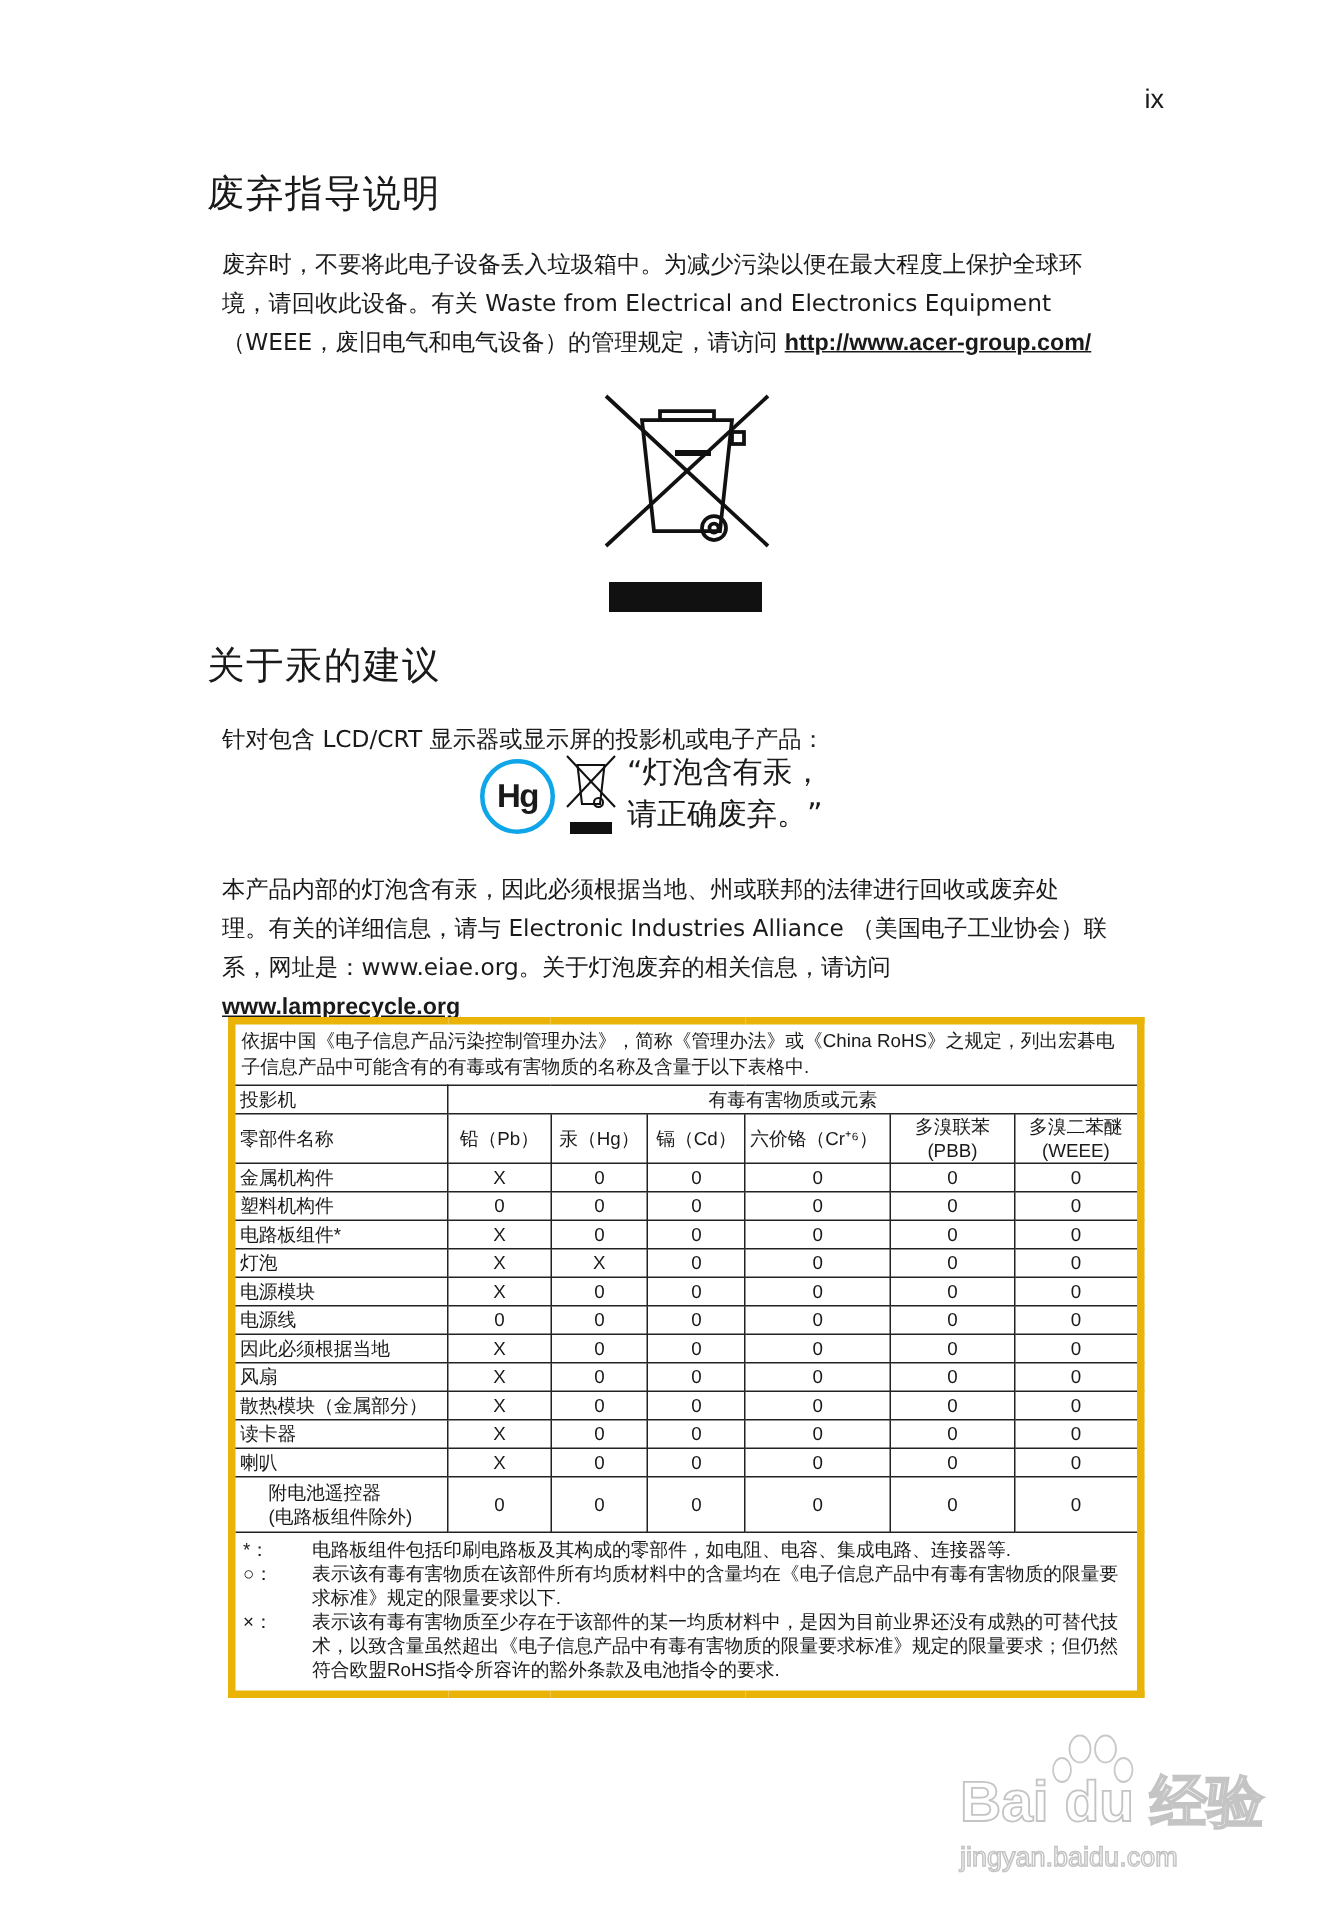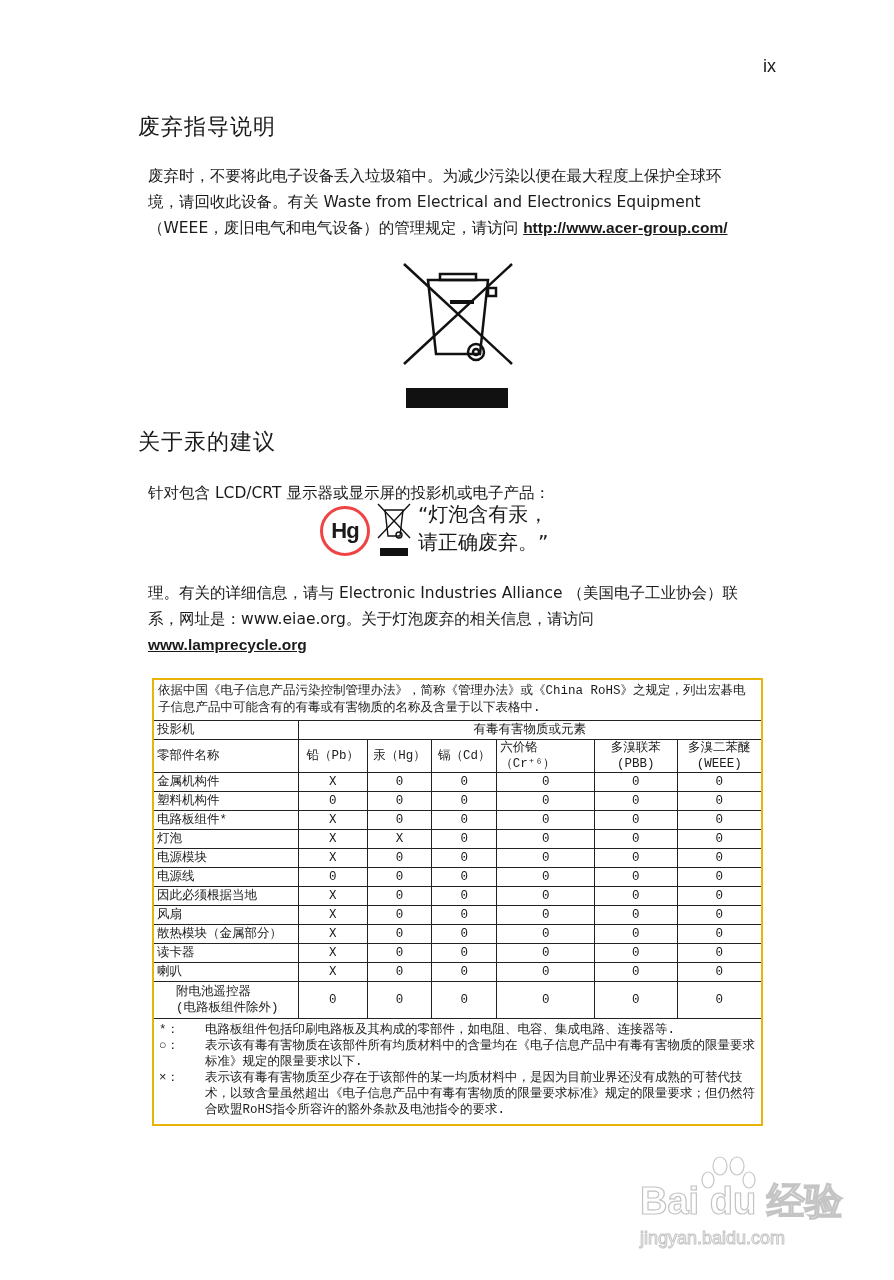--- a/index.html
+++ b/index.html
@@ -1,27 +1,27 @@
 <!DOCTYPE html>
 <html><head>
 <meta charset="utf-8">
 <style>
   html, body { margin:0; padding:0; background:#ffffff; }
   body { width:894px; height:1280px; position:relative; overflow:hidden; font-family:"DejaVu Sans", sans-serif; color:#1a1a1a; }
   .page-num { position:absolute; left:763px; top:56px; font-size:18px; font-family:"Liberation Sans", sans-serif; }
-  .h1 { position:absolute; left:138px; font-size:22px; letter-spacing:1px; font-weight:normal; margin:0; }
+  .h1 { position:absolute; left:138px; font-size:25px; letter-spacing:1px; font-weight:normal; margin:0; }
   .para { position:absolute; left:138px; width:640px; font-size:15.5px; line-height:26px; margin:10px; }
   .para .line { display:block; white-space:nowrap; }
   a.link { color:#1a1a1a; font-weight:bold; text-decoration:underline; font-family:"Liberation Sans", sans-serif; }
   .weee-icon { position:absolute; left:400px; top:260px; width:120px; height:152px; }
   .hg-block { position:absolute; left:320px; top:500px; width:300px; height:62px; }
-  .hg-circle { position:absolute; left:0; top:6px; width:44px; height:44px; border:3px solid #ef4444; border-radius:50%; text-align:center; line-height:44px; font-family:"Liberation Sans", sans-serif; font-size:22px; font-weight:bold; letter-spacing:-1px; }
+  .hg-circle { position:absolute; left:0; top:6px; width:44px; height:44px; border:3px solid #0ea5e9; border-radius:50%; text-align:center; line-height:44px; font-family:"Liberation Sans", sans-serif; font-size:22px; font-weight:bold; letter-spacing:-1px; }
   .mini-bin { position:absolute; left:56px; top:2px; width:36px; height:58px; }
   .hg-text { position:absolute; left:98px; top:0; font-size:20px; line-height:28px; }
-  table.rohs { position:absolute; left:152px; top:678px; width:611px; border-collapse:collapse; border:2px solid #eab308; font-size:12.5px; font-family:Liberation Mono, monospace; }
+  table.rohs { position:absolute; left:152px; top:678px; width:611px; border-collapse:collapse; border:5px solid #eab308; font-size:12.5px; font-family:Liberation Sans, sans-serif; }
   table.rohs td { border:1px solid #222; padding:0 3px; height:18px; line-height:16px; }
   table.rohs td.c { text-align:center; }
   table.rohs .intro { padding:3px 4px; line-height:17px; }
   table.rohs .hdr2 td { height:32px; }
   table.rohs .tall td { height:36px; }
   .notes td { padding:3px 5px 6px 5px !important; line-height:22px; }
   .note { display:flex; }
   .note .mark { width:18px; flex:0 0 18px; }
   .note .txt { flex:1;padding-left:28px; }
   .watermark { position:absolute; left:636px; top:1152px; width:210px; height:100px; }
@@ -66,20 +66,21 @@
     </g>
     <rect x="4" y="46" width="28" height="8" fill="#111"></rect>
   </svg>
   <div class="hg-text">
     <div>“灯泡含有汞，</div>
     <div>请正确废弃。”</div>
   </div>
 </div>
 
 <div class="para" style="top:570px;">
+  <span class="line">本产品内部的灯泡含有汞，因此必须根据当地、州或联邦的法律进行回收或废弃处</span>
   <span class="line">理。有关的详细信息，请与 Electronic Industries Alliance （美国电子工业协会）联</span>
   <span class="line">系，网址是：www.eiae.org。关于灯泡废弃的相关信息，请访问</span>
   <span class="line"><a class="link" href="#">www.lamprecycle.org</a></span>
 </div>
 
 <table class="rohs">
   <colgroup>
     <col style="width:146px">
       <col style="width:69px">
       <col style="width:65px">

